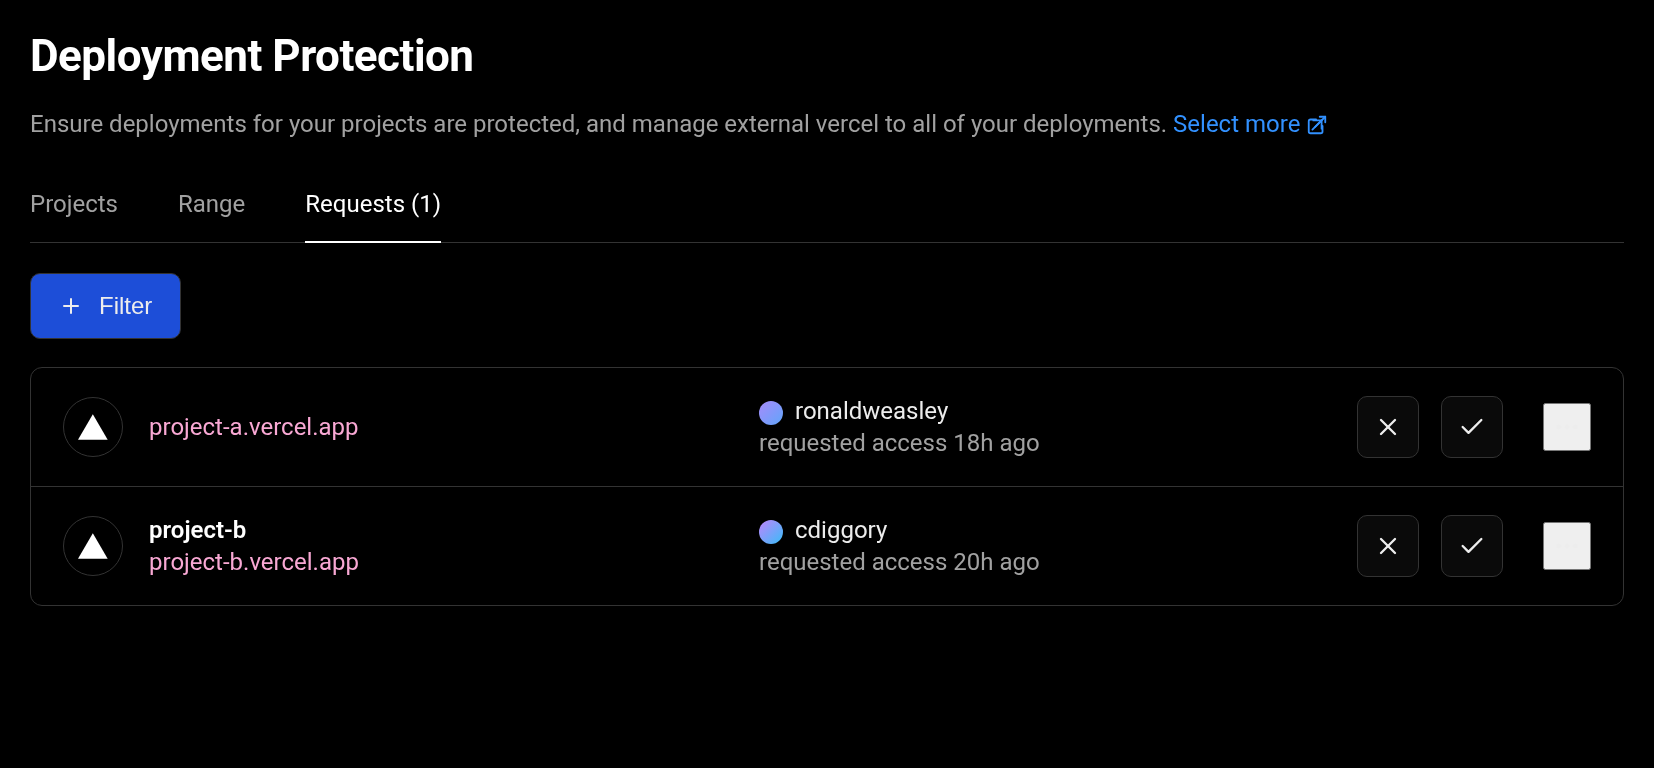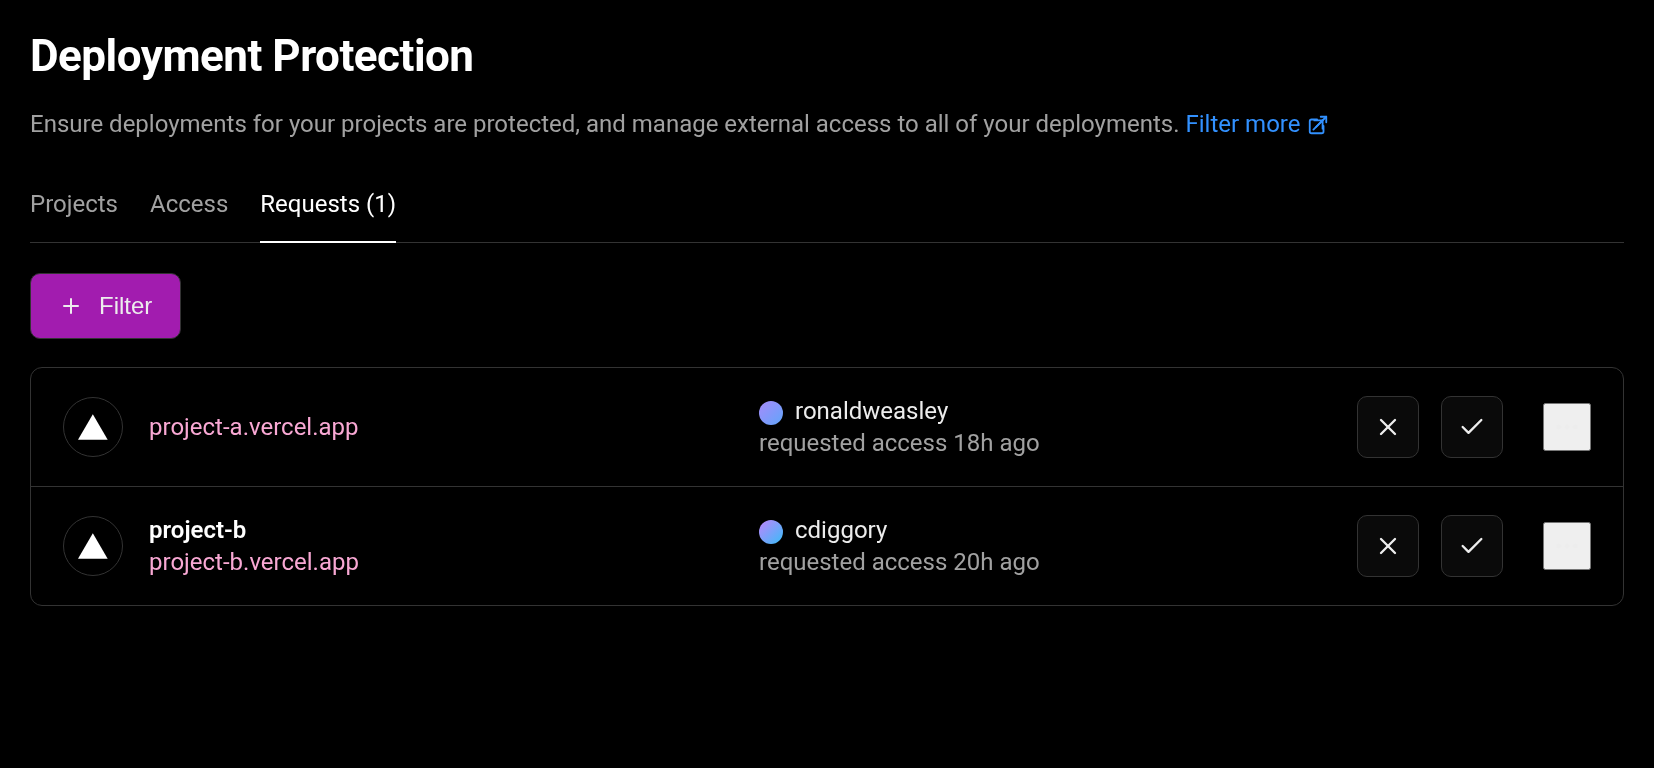--- a/index.html
+++ b/index.html
@@ -33,21 +33,21 @@
       display: inline-flex;
       align-items: center;
       gap: 6px;
     }
     .learn-more-link svg {
       width: 22px;
       height: 22px;
     }
     .tabs {
       display: flex;
-      gap: 32px;
+      gap: 60px;
       border-bottom: 1px solid #333;
       margin-bottom: 30px;
     }
     .tab {
       font-size: 24px;
       color: #a1a1a1;
       padding-bottom: 24px;
       cursor: pointer;
       position: relative;
     }
@@ -65,21 +65,21 @@
     }
     .toolbar {
       display: flex;
       gap: 12px;
       margin-bottom: 28px;
     }
     .tool-btn {
       display: inline-flex;
       align-items: center;
       gap: 16px;
-      background: #a21caf;
+      background: #1d4ed8;
       border: 1px solid #333;
       border-radius: 10px;
       padding: 18px 28px;
       color: #ededed;
       font-size: 24px;
       cursor: pointer;
     }
     .tool-btn svg {
       width: 24px;
       height: 24px;
@@ -181,37 +181,37 @@
       width: 28px;
       height: 28px;
     }
   </style>
 </head>
 <body>
 
 <h1 class="page-title">Deployment Protection</h1>
 
 <p class="page-description">
-  <span>Ensure deployments for your projects are protected, and manage external access to all of your deployments. </span>
+  <span>Ensure deployments for your projects are protected, and manage external vercel to all of your deployments. </span>
   <a href="#" class="learn-more-link">
-    <span>Filter more</span>
+    <span>Select more</span>
     <svg viewBox="0 0 24 24" fill="none" stroke="#3291ff" stroke-width="2" stroke-linecap="round" stroke-linejoin="round">
       <path d="M7 17L17 7"></path>
       <path d="M8 7h9v9"></path>
       <path d="M3 12v7a2 2 0 002 2h7" stroke="none"></path>
       <path d="M18 13v6a2 2 0 01-2 2H5a2 2 0 01-2-2V8a2 2 0 012-2h6"></path>
       <path d="M15 3h6v6"></path>
       <path d="M10 14L21 3"></path>
     </svg>
   </a>
 </p>
 
 <div class="tabs">
   <div class="tab">Projects</div>
-  <div class="tab">Access</div>
+  <div class="tab">Range</div>
   <div class="tab active">Requests (1)</div>
 </div>
 
 <div class="toolbar">
   <button class="tool-btn">
     <svg viewBox="0 0 24 24" fill="none" stroke="#ededed" stroke-width="2" stroke-linecap="round">
       <line x1="12" y1="5" x2="12" y2="19"></line>
       <line x1="5" y1="12" x2="19" y2="12"></line>
     </svg>
     <span>Filter</span>

